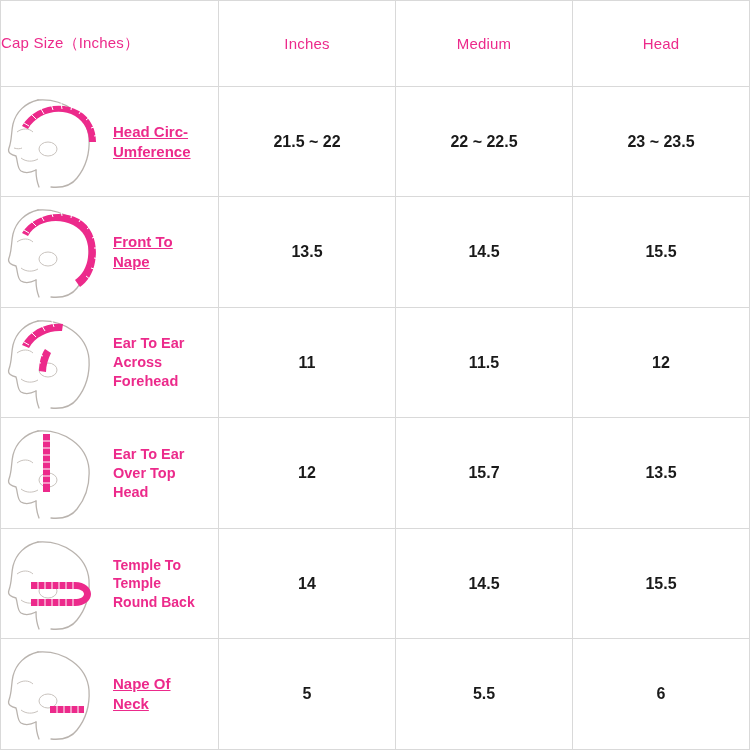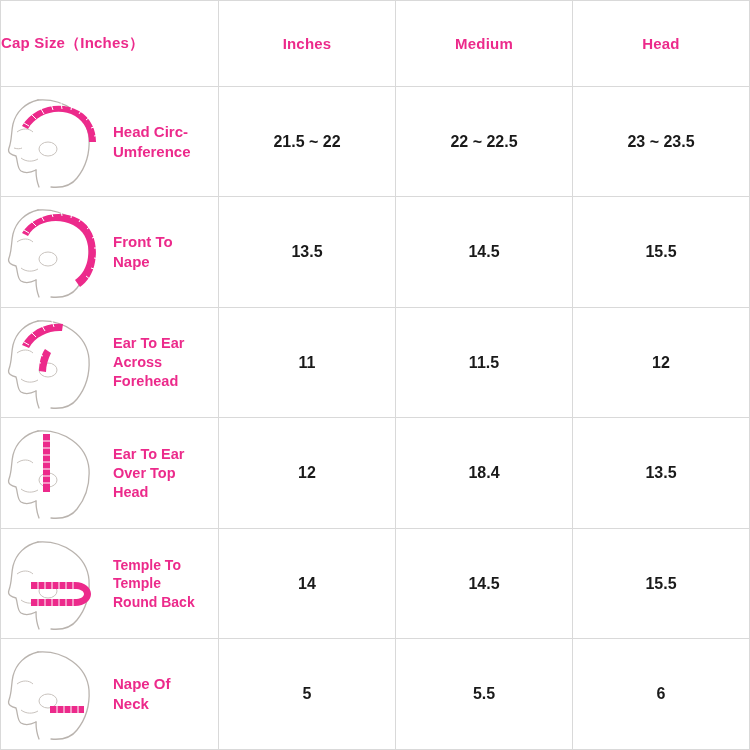--- a/index.html
+++ b/index.html
@@ -25,21 +25,21 @@
   .col-label { width: 218px; }
   .col-val   { width: 177px; }
 
   
   .hdr-cell {
     height: 84px;
     text-align: center;
     vertical-align: middle;
     color: #ec2a8b;
     font-size: 15px;
-    font-weight: bold;
+    font-weight: normal;
     letter-spacing: 0.2px;
   }
   .hdr-first {
     text-align: left;
     padding-left: 22px;
   }
 
   
   .row-cell {
     vertical-align: middle;
@@ -65,21 +65,21 @@
     align-items: center;
     justify-content: center;
   }
   .label-text {
     color: #ec2a8b;
     font-weight: bold;
     line-height: 1.32;
     padding-right: 6px;
     flex: 1 1 auto;
   }
-  .t-lg { font-size: 15px; }
+  .t-lg { font-size: 15px; text-decoration: underline; }
   .t-md { font-size: 14.5px; }
   .t-sm { font-size: 14px; }
 
   svg { display: block; }
   .outline { fill: none; stroke: #b9b3ae; stroke-width: 1.3; stroke-linecap: round; stroke-linejoin: round; }
   .outline-thin { fill: none; stroke: #c9c3be; stroke-width: 1; }
   .tape { fill: #ec2a8b; }
   .tape-line { stroke: #ffffff; stroke-width: 1; }
 </style>
 </head>
@@ -238,21 +238,21 @@
             </svg>
           </div>
           <div class="label-text t-md">
             <div>Ear To Ear</div>
             <div>Over Top</div>
             <div>Head</div>
           </div>
         </div>
       </td>
       <td class="row-cell">12</td>
-      <td class="row-cell">18.4</td>
+      <td class="row-cell">15.7</td>
       <td class="row-cell">13.5</td>
     </tr>
 
     <tr style="height:108px;">
       <td class="label-cell">
         <div class="label-inner">
           <div class="fig">
             <svg width="104" height="100" viewBox="0 0 104 100">
               <path class="outline" d="M33 8 C58 6 82 22 84 46 C85 62 80 76 72 86 C66 94 56 96 46 95"></path>
               <path class="outline" d="M33 8 C20 11 11 20 8 32 C6 41 7 48 4 56 C2 61 7 63 11 64 C13 70 12 76 16 79 C21 82 27 80 31 78"></path>

